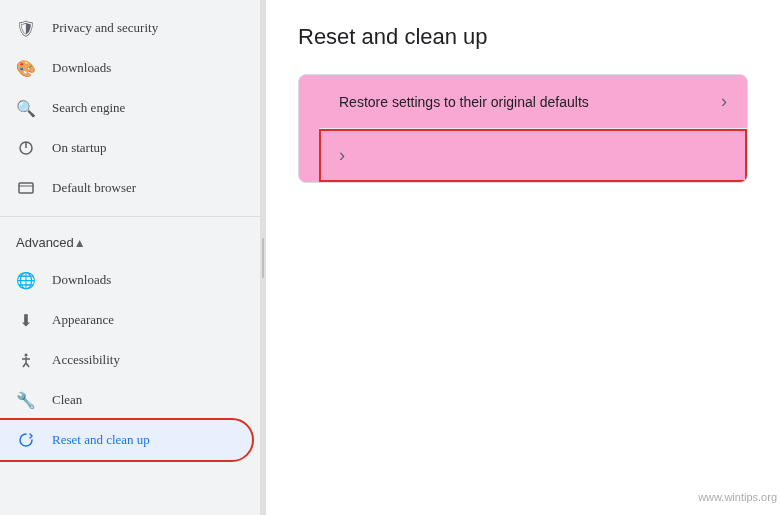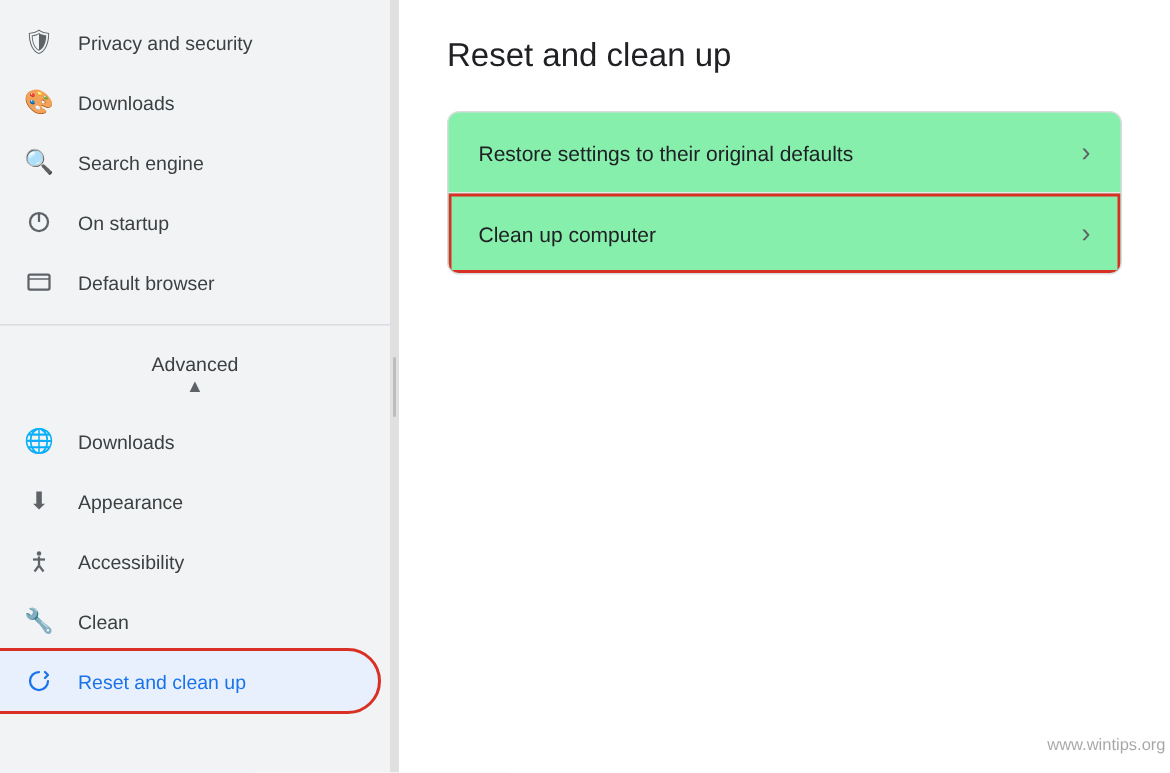--- a/index.html
+++ b/index.html
@@ -53,32 +53,32 @@
       font-size: 16px;
     }
 
     .sidebar-item.active .icon {
       color: #1a73e8;
     }
 
     .sidebar-item .label {
       font-size: 13px;
       font-weight: 400;
+      font-family: Liberation Serif, serif;
     }
 
     .advanced-header {
       display: flex;
       align-items: center;
       justify-content: flex-start;
       padding: 10px 16px;
       cursor: pointer;
       color: #3c4043;
       font-size: 13px;
       font-weight: 500;
-      flex-direction: column;
     }
 
     .advanced-header .arrow {
       font-size: 12px;
       color: #5f6368;
     }
 
     .section-divider {
       height: 1px;
       background: #dadce0;
@@ -114,24 +114,25 @@
     }
 
     .page-title {
       font-size: 22px;
       font-weight: 400;
       color: #202124;
       margin-bottom: 24px;
     }
 
     .settings-card {
-      background: #86efac;
+      background: #f9a8d4;
       border: 1px solid #dadce0;
       border-radius: 8px;
       overflow: hidden;
+      padding-left: 20px;
     }
 
     .settings-row {
       display: flex;
       align-items: center;
       justify-content: space-between;
       padding: 16px 20px;
       border-bottom: 1px solid #e8eaed;
       color: #3c4043;
       font-size: 14px;
@@ -260,21 +261,20 @@
   <h1 class="page-title">Reset and clean up</h1>
 
   <div class="settings-card">
 
     <div class="settings-row">
       <span class="row-label">Restore settings to their original defaults</span>
       <span class="row-arrow">›</span>
     </div>
 
     <div class="settings-row highlighted">
-      <span class="row-label">Clean up computer</span>
       <span class="row-arrow">›</span>
     </div>
 
   </div>
 
 </div>
 
 <div class="watermark">www.wintips.org</div>
 
 </body></html>

